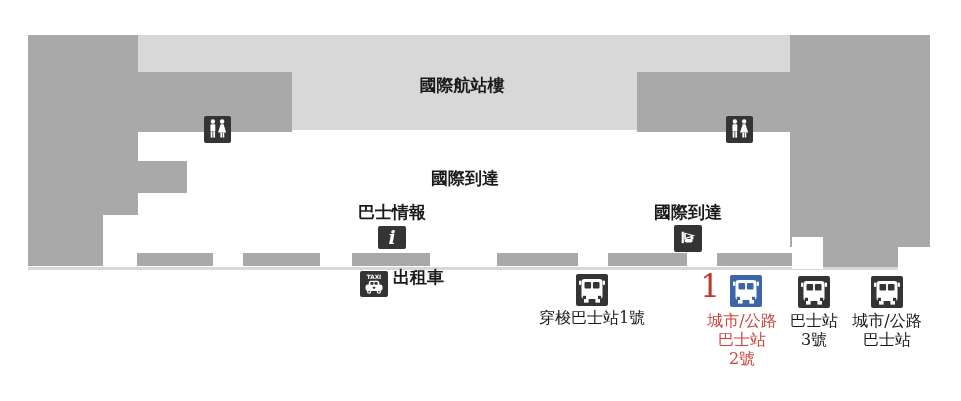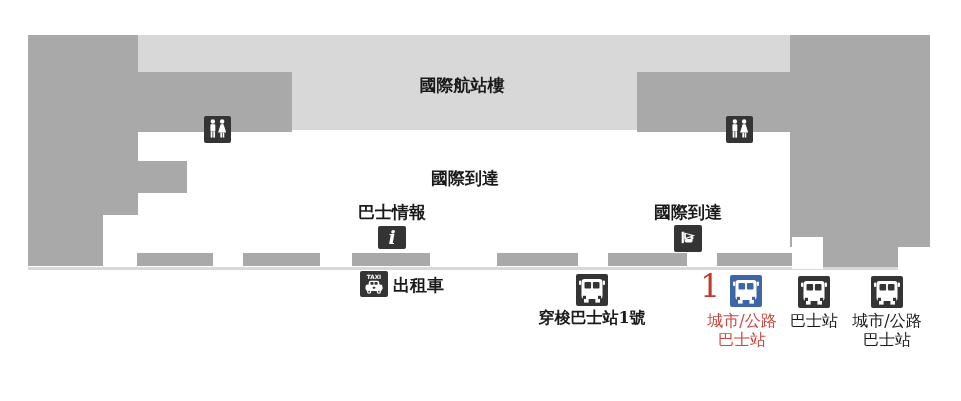--- a/index.html
+++ b/index.html
@@ -42,21 +42,21 @@
   <div class="blk" style="left:497px;top:253px;width:81px;height:13px;"></div>
   <div class="blk" style="left:608px;top:253px;width:79px;height:13px;"></div>
   <div class="blk" style="left:717px;top:253px;width:75px;height:13px;"></div>
   <div class="lt" style="left:28px;top:267px;width:870px;height:3px;"></div>
   <div class="white" style="left:792px;top:237px;width:31px;height:32px;"></div>
 
   <div class="lbl" style="left:362px;top:76px;width:200px;">國際航站樓</div>
   <div class="lbl" style="left:365px;top:169px;width:200px;">國際到達</div>
   <div class="lbl" style="left:292px;top:203px;width:200px;">巴士情報</div>
   <div class="lbl" style="left:588px;top:203px;width:200px;">國際到達</div>
-  <div class="lbl" style="left:393px;top:276px;">出租車</div>
+  <div class="lbl" style="left:393px;top:268px;">出租車</div>
 
   <div class="icon-box" style="left:204px;top:116px;width:27px;height:27px;">
     <svg viewBox="0 0 32 32">
         <g fill="#fff">
       <circle cx="10.5" cy="6.5" r="2.6"></circle>
           <rect x="7.6" y="9.8" width="5.8" height="8.4" rx="1"></rect>
       <rect x="7.9" y="18.2" width="2.1" height="7.4"></rect>
           <rect x="11" y="18.2" width="2.1" height="7.4"></rect>
       <circle cx="21.5" cy="6.5" r="2.6"></circle>
           <path d="M19.8 9.8 h3.4 L26.3 19.6 H16.7 Z"></path>
@@ -178,26 +178,28 @@
       </g>
       <g fill="currentColor">
         <rect x="8.5" y="8" width="6.6" height="6.6" rx="1"></rect>
           <rect x="16.9" y="8" width="6.6" height="6.6" rx="1"></rect>
         <rect x="6.8" y="21.8" width="3.2" height="3.2"></rect>
           <rect x="22" y="21.8" width="3.2" height="3.2"></rect>
       </g>
     </svg>
   </div>
 
-  <div class="stop-lbl" style="left:492px;top:308px;width:200px;font-weight:bold;">穿梭巴士站1號</div>
+  <div class="stop-lbl" style="left:492px;top:308px;width:200px;">穿梭巴士站1號</div>
   <div class="stop-lbl red" style="left:672px;top:311px;width:140px;">
     <div>城市/公路</div>
     <div>巴士站</div>
+    <div>2號</div>
   </div>
   <div class="stop-lbl" style="left:744px;top:311px;width:140px;">
     <div>巴士站</div>
+    <div>3號</div>
   </div>
   <div class="stop-lbl" style="left:817px;top:311px;width:140px;">
     <div>城市/公路</div>
     <div>巴士站</div>
   </div>
 
 </div>
 
 </body></html>

